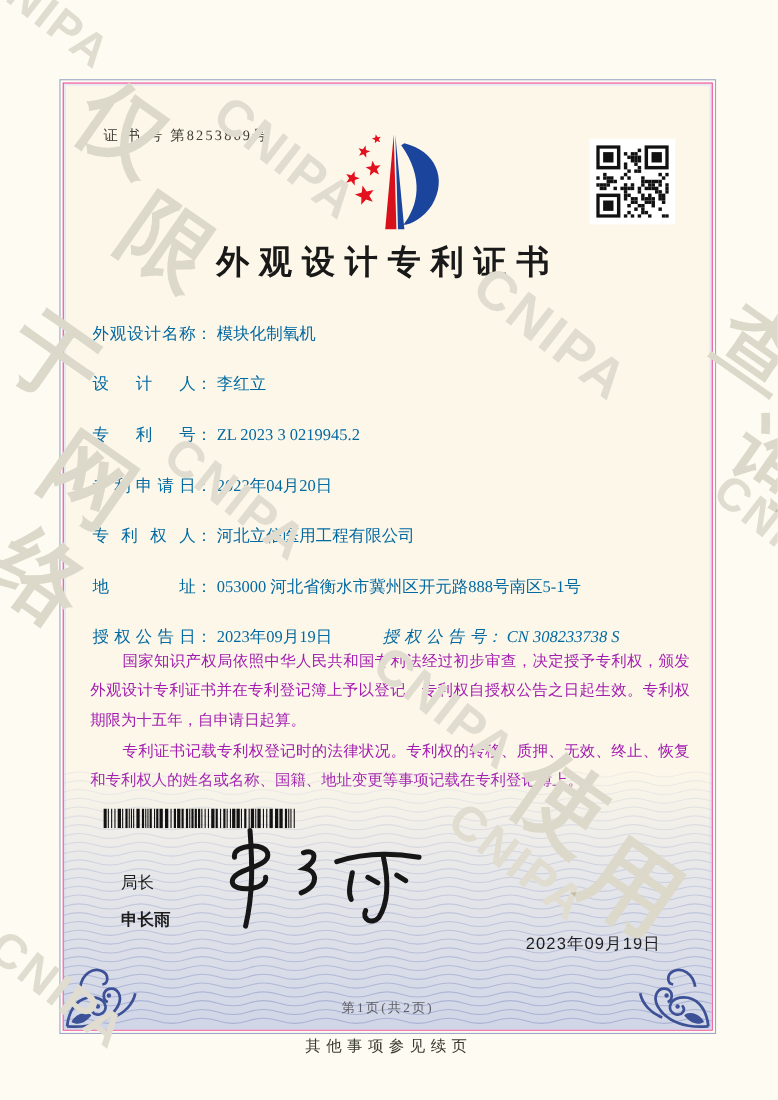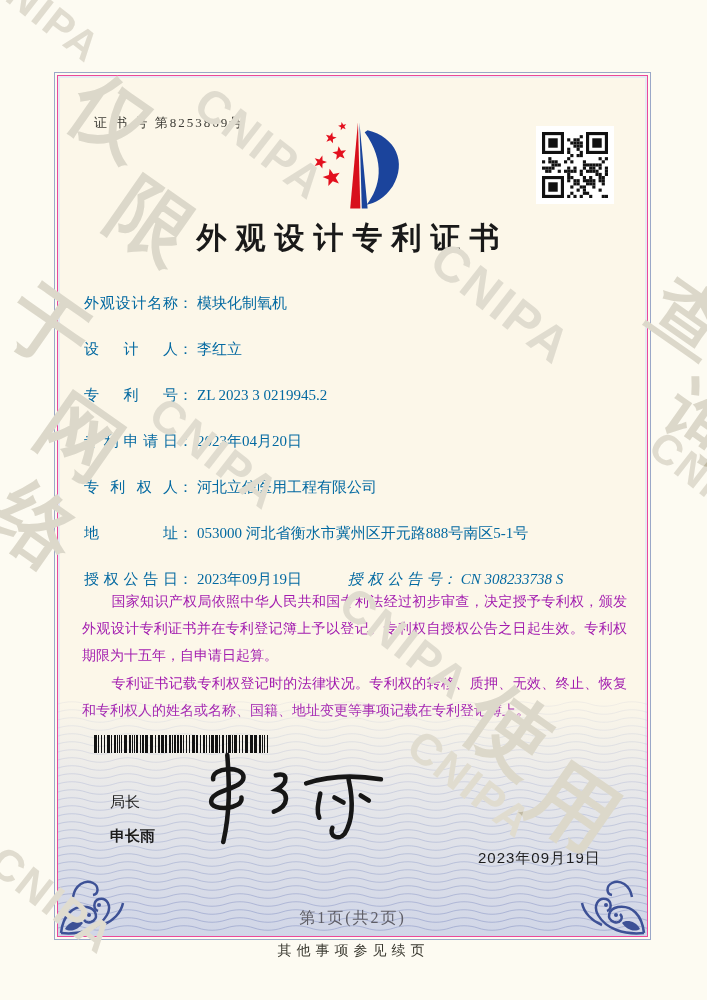--- a/index.html
+++ b/index.html
@@ -48,21 +48,21 @@
   #paras p{margin:0 0 1px 0;text-indent:2.1em;}
   
   #sig-panel{left:0;right:0;top:625px;bottom:0;overflow:hidden;
     background:linear-gradient(180deg,rgba(215,219,235,0) 0%,rgba(213,218,234,0.55) 40%,rgba(206,212,231,0.95) 100%);}
   #waves{position:absolute;inset:0;}
   #barcode{left:36px;top:34px;width:178px;height:18px;}
   #director-title{left:52px;top:92px;font-size:15px;color:#1d1d1d;font-family:"Liberation Sans","DejaVu Sans",sans-serif;}
   #director-name{left:52px;top:126px;font-size:15px;color:#1d1d1d;font-family:"Liberation Sans","DejaVu Sans",sans-serif;font-weight:bold;}
   #sign{left:128px;top:48px;width:214px;height:96px;}
   #issue-date{left:420px;top:148px;font-size:15px;color:#1d1d1d;font-family:"Liberation Sans","DejaVu Sans",sans-serif;letter-spacing:1px;}
-  #page-ind{left:0;top:207px;width:100%;text-align:center;font-size:16px;color:#5f5e66;letter-spacing:2px;}
+  #page-ind{left:0;top:207px;width:100%;text-align:center;font-size:12px;color:#5f5e66;letter-spacing:2px;}
   .ornament{position:absolute;bottom:1px;width:70px;height:80px;}
   #orn-l{left:1px;}
   #orn-r{right:1px;transform:scaleX(-1);}
   
   #footer-note{
     position:absolute;left:0;top:942px;width:707px;text-align:center;z-index:2;
     font-size:14px;letter-spacing:5px;color:#39382f;
   }
 </style>
 </head>

